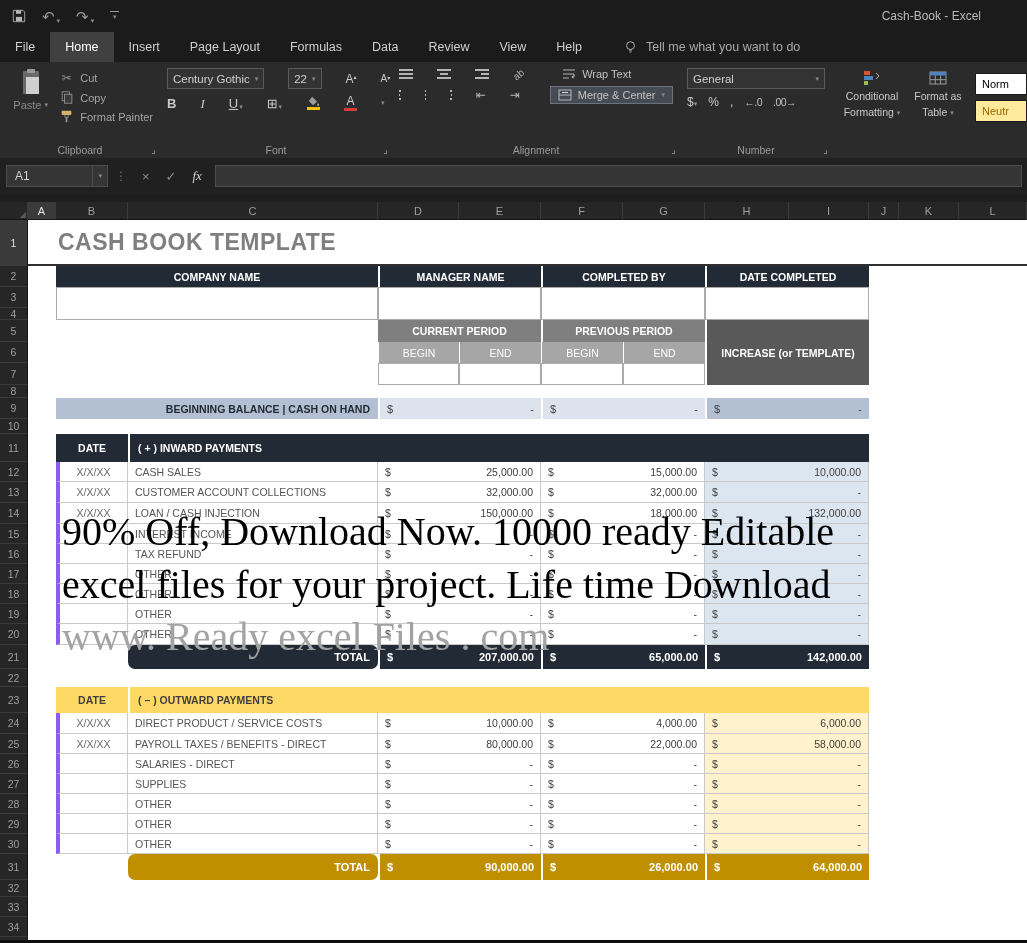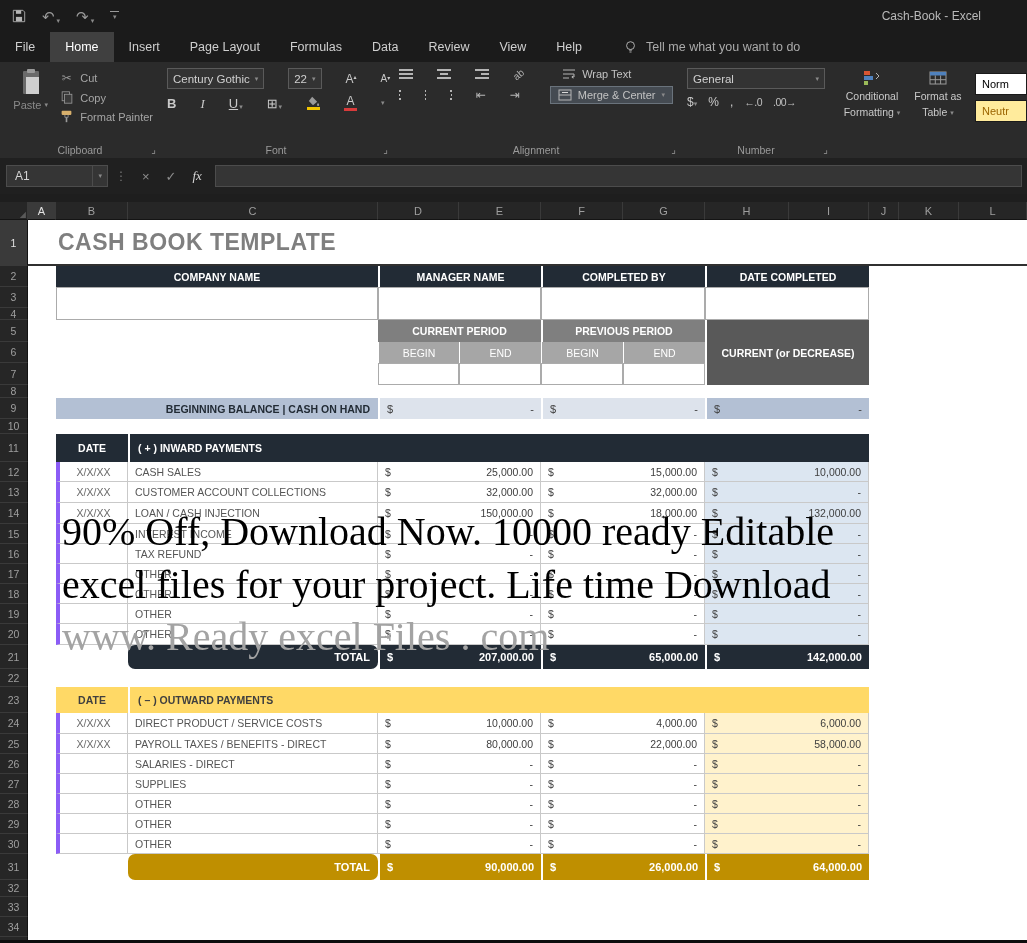--- a/index.html
+++ b/index.html
@@ -428,21 +428,21 @@
   <div class="info-head wsepl" style="grid-row:3;grid-column:7/9">COMPLETED BY</div>
   <div class="info-head wsepl" style="grid-row:3;grid-column:9/11">DATE COMPLETED</div>
 
   <div class="box" style="grid-row:4/6;grid-column:3/5"></div>
   <div class="box" style="grid-row:4/6;grid-column:5/7"></div>
   <div class="box" style="grid-row:4/6;grid-column:7/9"></div>
   <div class="box" style="grid-row:4/6;grid-column:9/11"></div>
 
   <div class="period-head" style="grid-row:6;grid-column:5/7">CURRENT PERIOD</div>
   <div class="period-head wsepl" style="grid-row:6;grid-column:7/9">PREVIOUS PERIOD</div>
-  <div class="increase-block wsepl" style="grid-row:6/9;grid-column:9/11">CURRENT (or DECREASE)</div>
+  <div class="increase-block wsepl" style="grid-row:6/9;grid-column:9/11">INCREASE (or TEMPLATE)</div>
 
   <div class="subhead" style="grid-row:7;grid-column:5/6">BEGIN</div>
   <div class="subhead" style="grid-row:7;grid-column:6/7">END</div>
   <div class="subhead" style="grid-row:7;grid-column:7/8">BEGIN</div>
   <div class="subhead" style="grid-row:7;grid-column:8/9">END</div>
 
   <div class="box" style="grid-row:8;grid-column:5/6"></div>
   <div class="box" style="grid-row:8;grid-column:6/7"></div>
   <div class="box" style="grid-row:8;grid-column:7/8"></div>
   <div class="box" style="grid-row:8;grid-column:8/9"></div>

